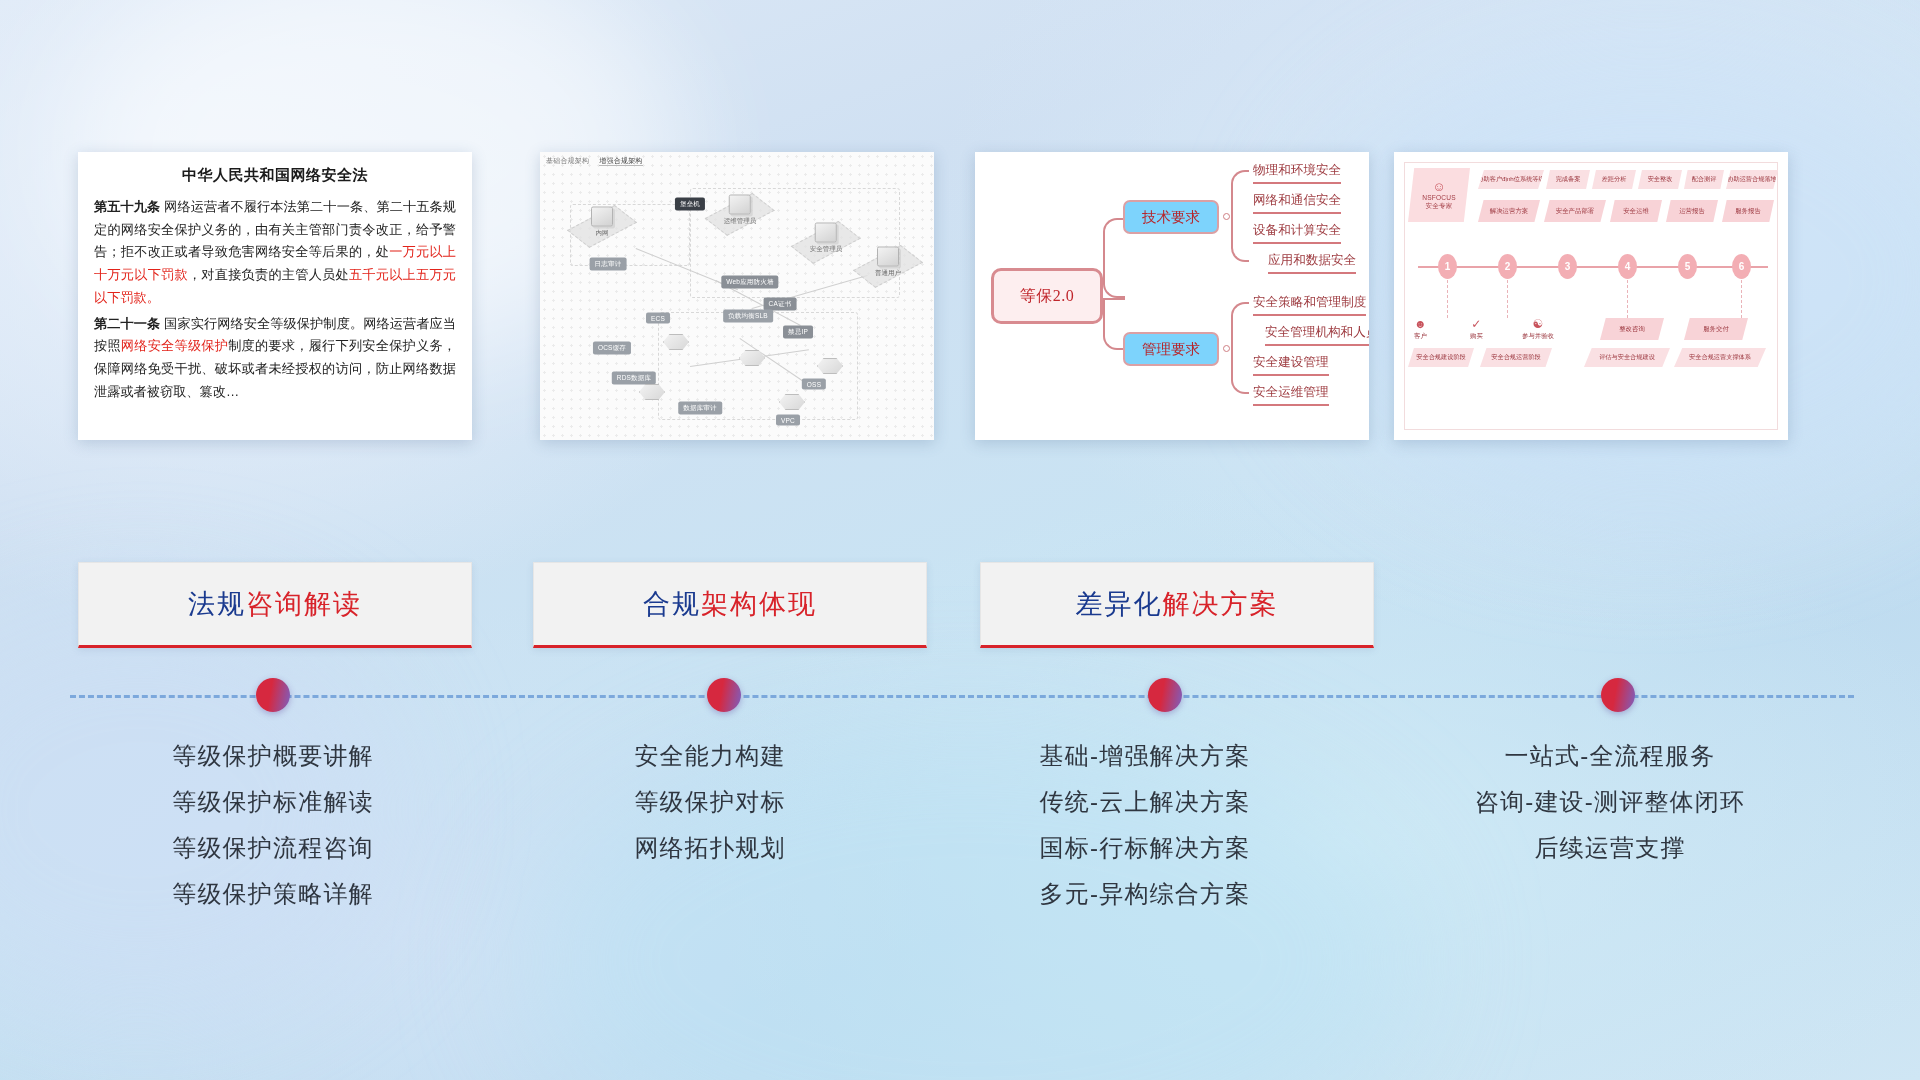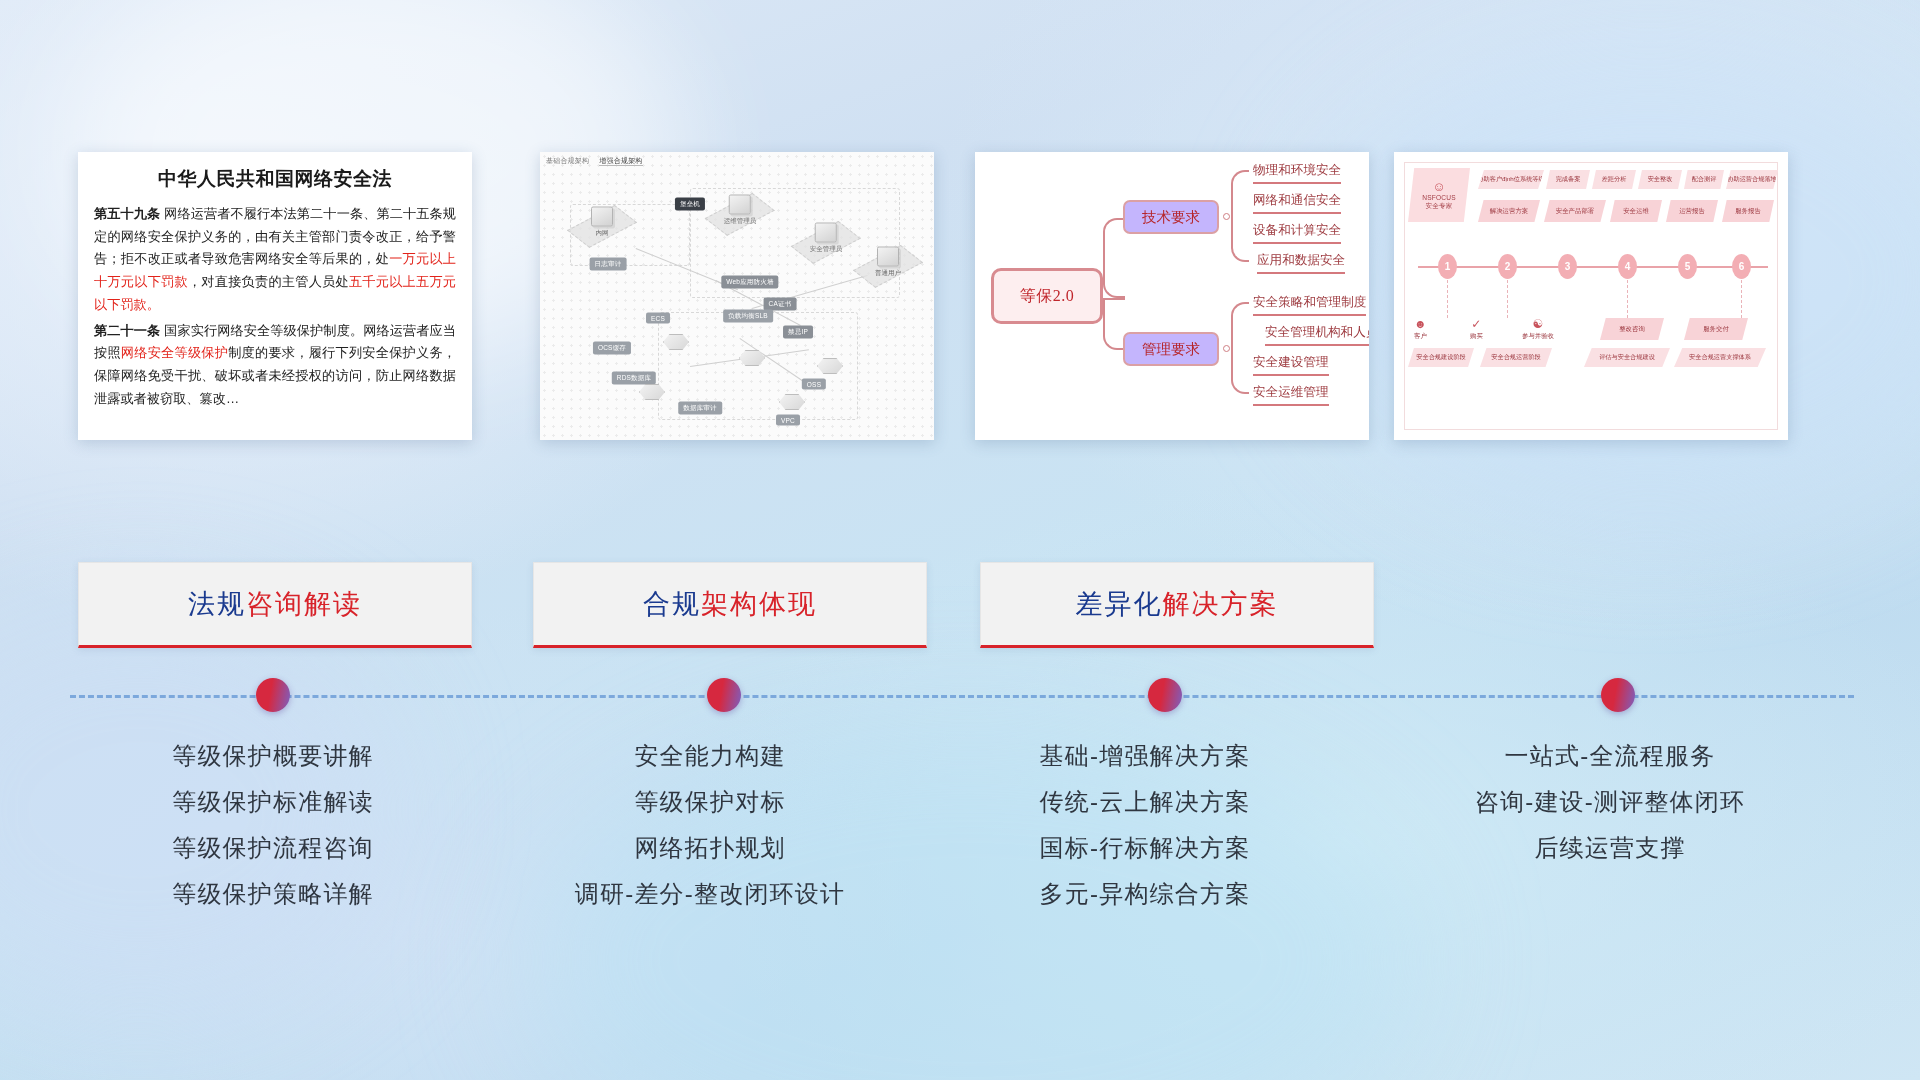--- a/index.html
+++ b/index.html
@@ -37,21 +37,21 @@
     overflow: hidden;
   }
   .card.c1 { left: 78px; }
   .card.c2 { left: 540px; }
   .card.c3 { left: 975px; }
   .card.c4 { left: 1394px; }
 
   
   .law { padding: 14px 16px 10px 16px; }
   .law-title {
-    text-align: center; font-weight: 700; font-size: 19px; color: #1b1b1b;
+    text-align: center; font-weight: 700; font-size: 15px; color: #1b1b1b;
     letter-spacing: .5px; margin-bottom: 11px;
   }
   .law-p {
     font-size: 13.2px; line-height: 1.72; color: #222; text-align: justify;
     margin-bottom: 3px;
   }
   .law-p b { font-weight: 700; }
   .law-p .red { color: #e2231a; }
 
   
@@ -107,21 +107,21 @@
   .mind { position: relative; width: 100%; height: 100%; background: #fff; }
   .mroot {
     position: absolute; left: 16px; top: 116px; width: 112px; height: 56px;
     background: #fdeeef; border: 3px solid #d88b90; border-radius: 10px;
     display: flex; align-items: center; justify-content: center;
     color: #c0262c; font-size: 16px; letter-spacing: .5px;
     font-family: "Liberation Serif", "DejaVu Serif", serif;
   }
   .mbranch {
     position: absolute; width: 96px; height: 34px;
-    background: #c4b5fd; border: 2px solid #dba0a4; border-radius: 7px;
+    background: #7dd3fc; border: 2px solid #dba0a4; border-radius: 7px;
     display: flex; align-items: center; justify-content: center;
     color: #b6262b; font-size: 14.5px;
     font-family: "Liberation Serif", "DejaVu Serif", serif;
   }
   .mb1 { left: 148px; top: 48px; }
   .mb2 { left: 148px; top: 180px; }
   .mleaf {
     position: absolute; color: #9d3a3f; font-size: 12.6px; white-space: nowrap;
     padding-bottom: 3px; border-bottom: 2px solid #d4787d;
     font-family: "Liberation Serif", "DejaVu Serif", serif;
@@ -310,21 +310,21 @@
         <div class="mcurve" style="left:128px;top:66px;width:22px;height:80px;border-width:2px;"></div>
         <div class="mcurve" style="left:128px;top:146px;width:22px;height:52px;border-radius:0 0 0 14px;"></div>
 
         <div class="mbranch mb1">技术要求</div>
         <div class="mdot" style="left:248px;top:61px;"></div>
         <div class="mcurve" style="left:256px;top:18px;width:18px;height:92px;"></div>
 
         <div class="mleaf" style="left:278px;top:10px;">物理和环境安全</div>
         <div class="mleaf" style="left:278px;top:40px;">网络和通信安全</div>
         <div class="mleaf" style="left:278px;top:70px;">设备和计算安全</div>
-        <div class="mleaf" style="left:282px;top:100px;">应用和数据安全</div>
+        <div class="mleaf" style="left:293px;top:100px;">应用和数据安全</div>
 
         <div class="mbranch mb2">管理要求</div>
         <div class="mdot" style="left:248px;top:193px;"></div>
         <div class="mcurve" style="left:256px;top:150px;width:18px;height:92px;"></div>
 
         <div class="mleaf" style="left:278px;top:142px;">安全策略和管理制度</div>
         <div class="mleaf" style="left:290px;top:172px;">安全管理机构和人员</div>
         <div class="mleaf" style="left:278px;top:202px;">安全建设管理</div>
         <div class="mleaf" style="left:278px;top:232px;">安全运维管理</div>
       </div>
@@ -417,21 +417,20 @@
     <div class="list ls1">
       <div class="li">等级保护概要讲解</div>
       <div class="li">等级保护标准解读</div>
       <div class="li">等级保护流程咨询</div>
       <div class="li">等级保护策略详解</div>
     </div>
     <div class="list ls2">
       <div class="li">安全能力构建</div>
       <div class="li">等级保护对标</div>
       <div class="li">网络拓扑规划</div>
-      <div class="li">调研-差分-整改闭环设计</div>
     </div>
     <div class="list ls3">
       <div class="li">基础-增强解决方案</div>
       <div class="li">传统-云上解决方案</div>
       <div class="li">国标-行标解决方案</div>
       <div class="li">多元-异构综合方案</div>
     </div>
     <div class="list ls4">
       <div class="li">一站式-全流程服务</div>
       <div class="li">咨询-建设-测评整体闭环</div>

